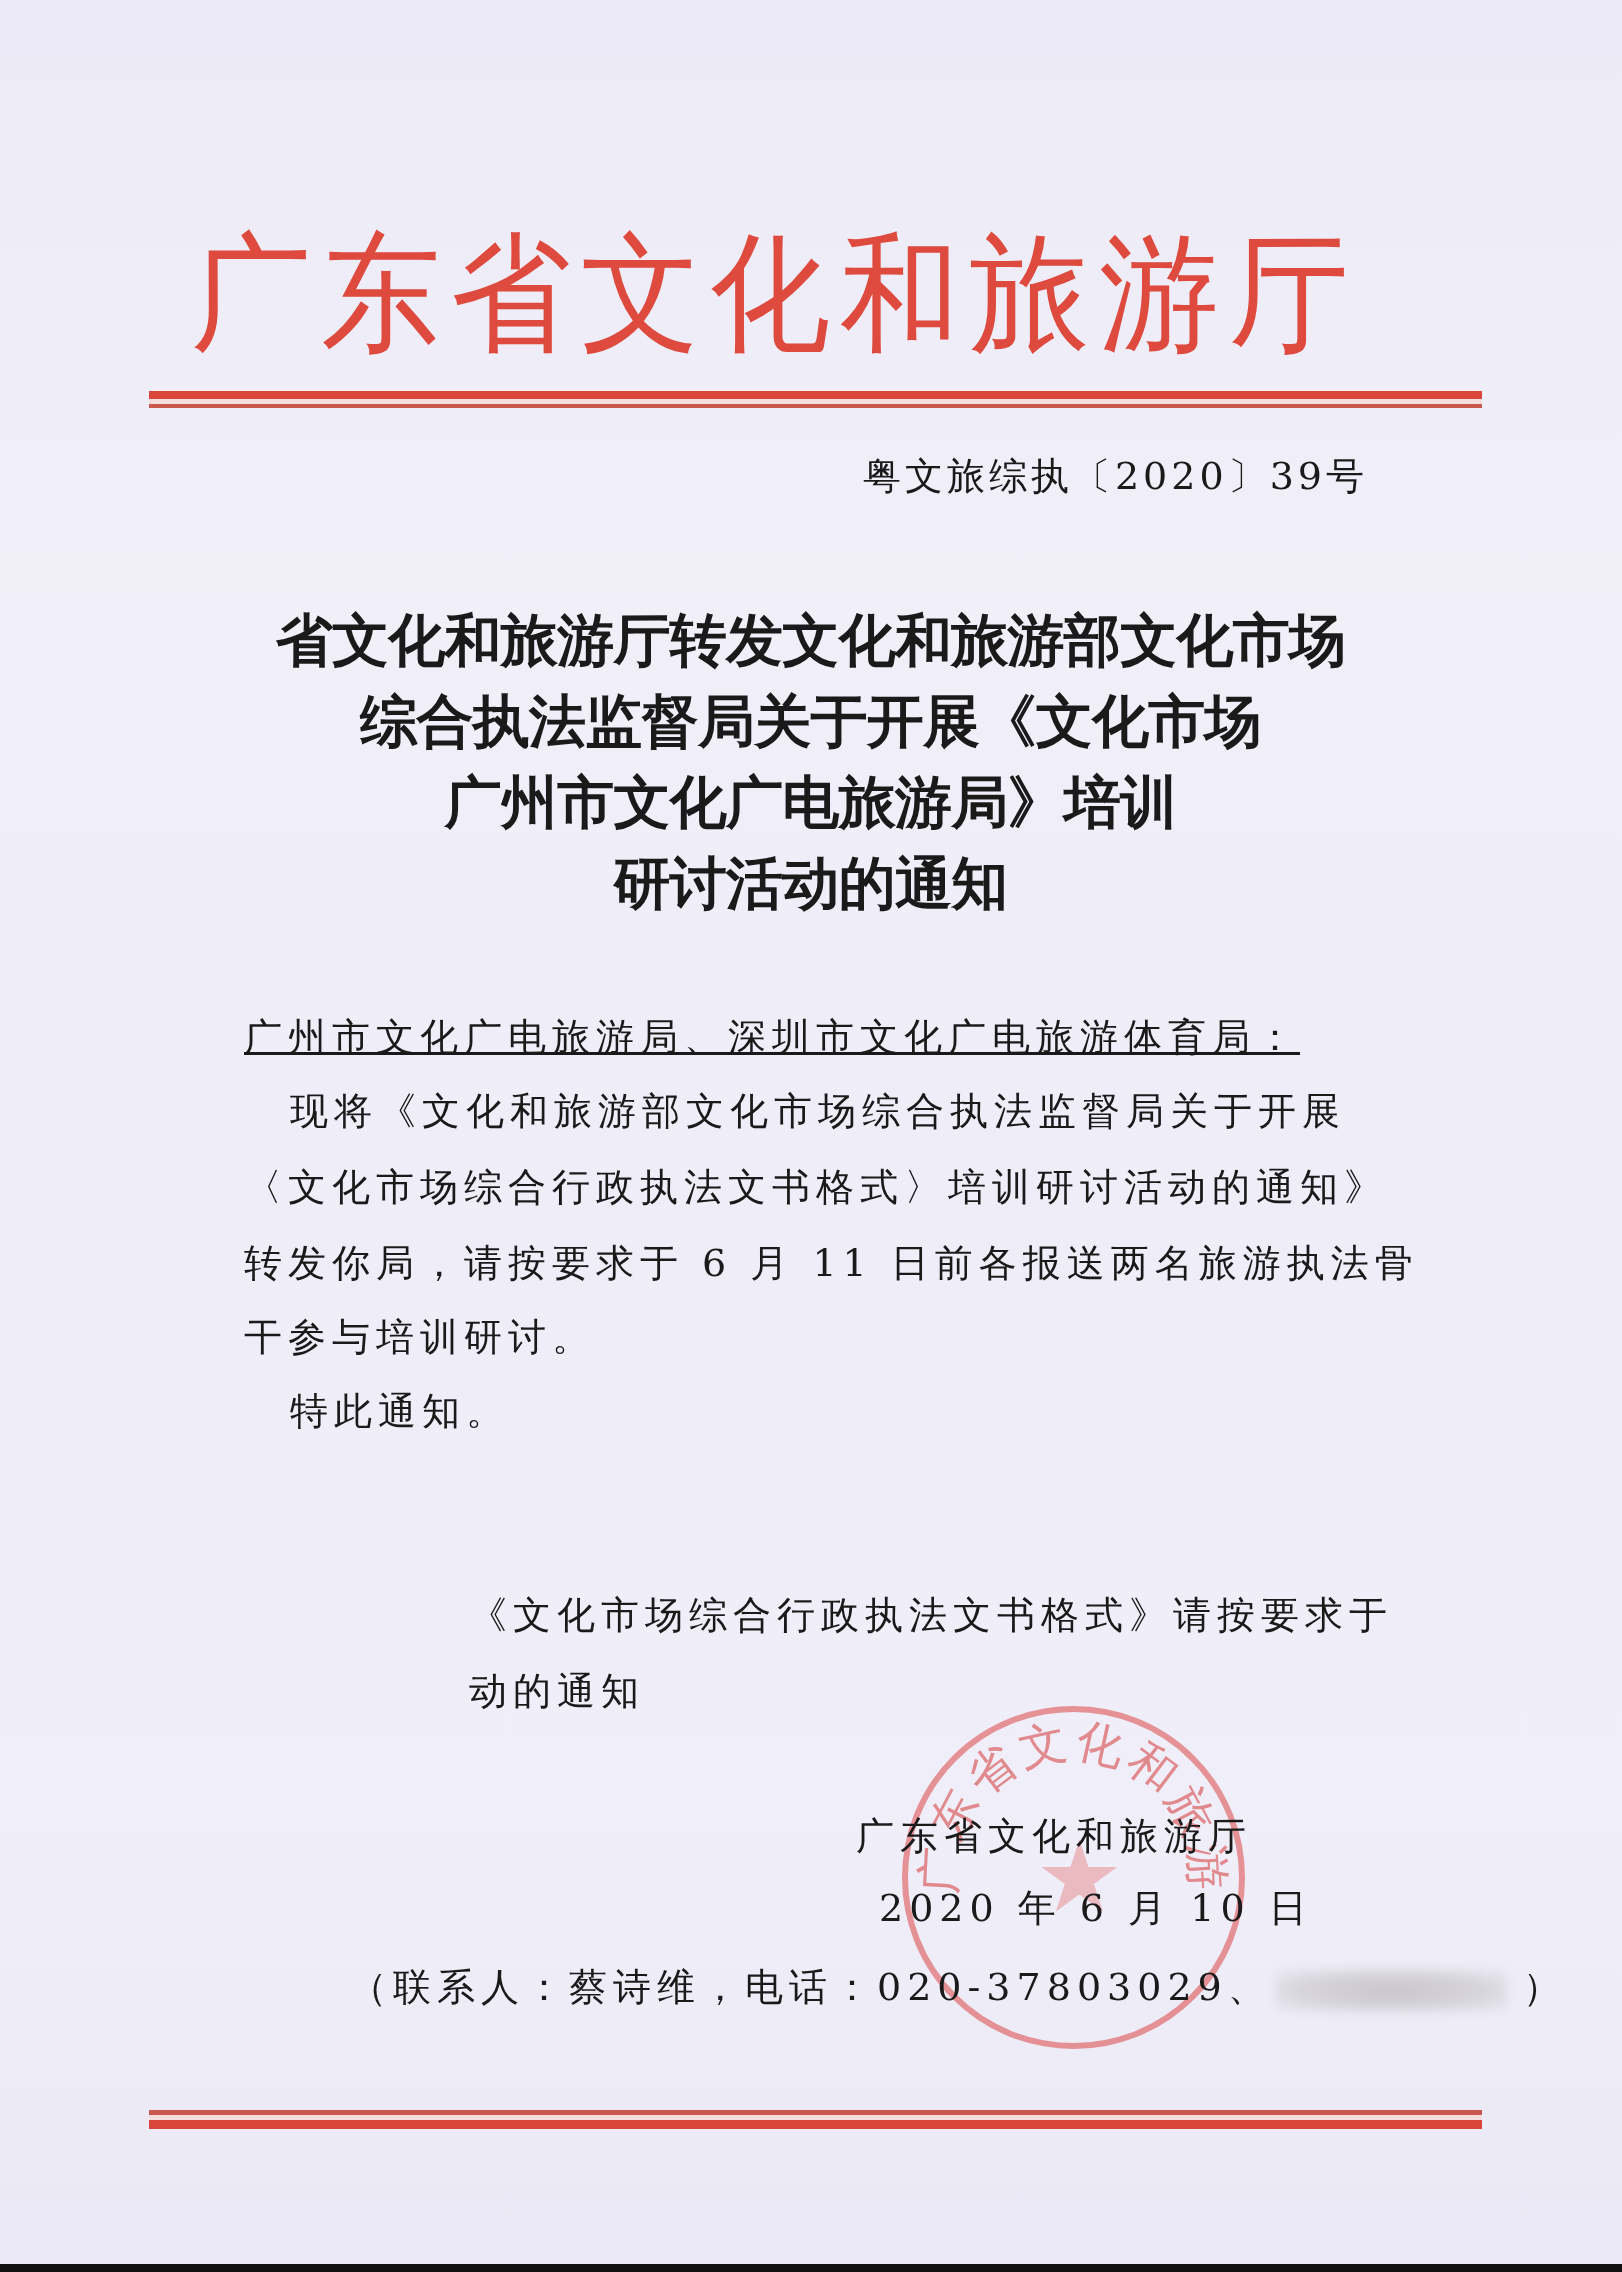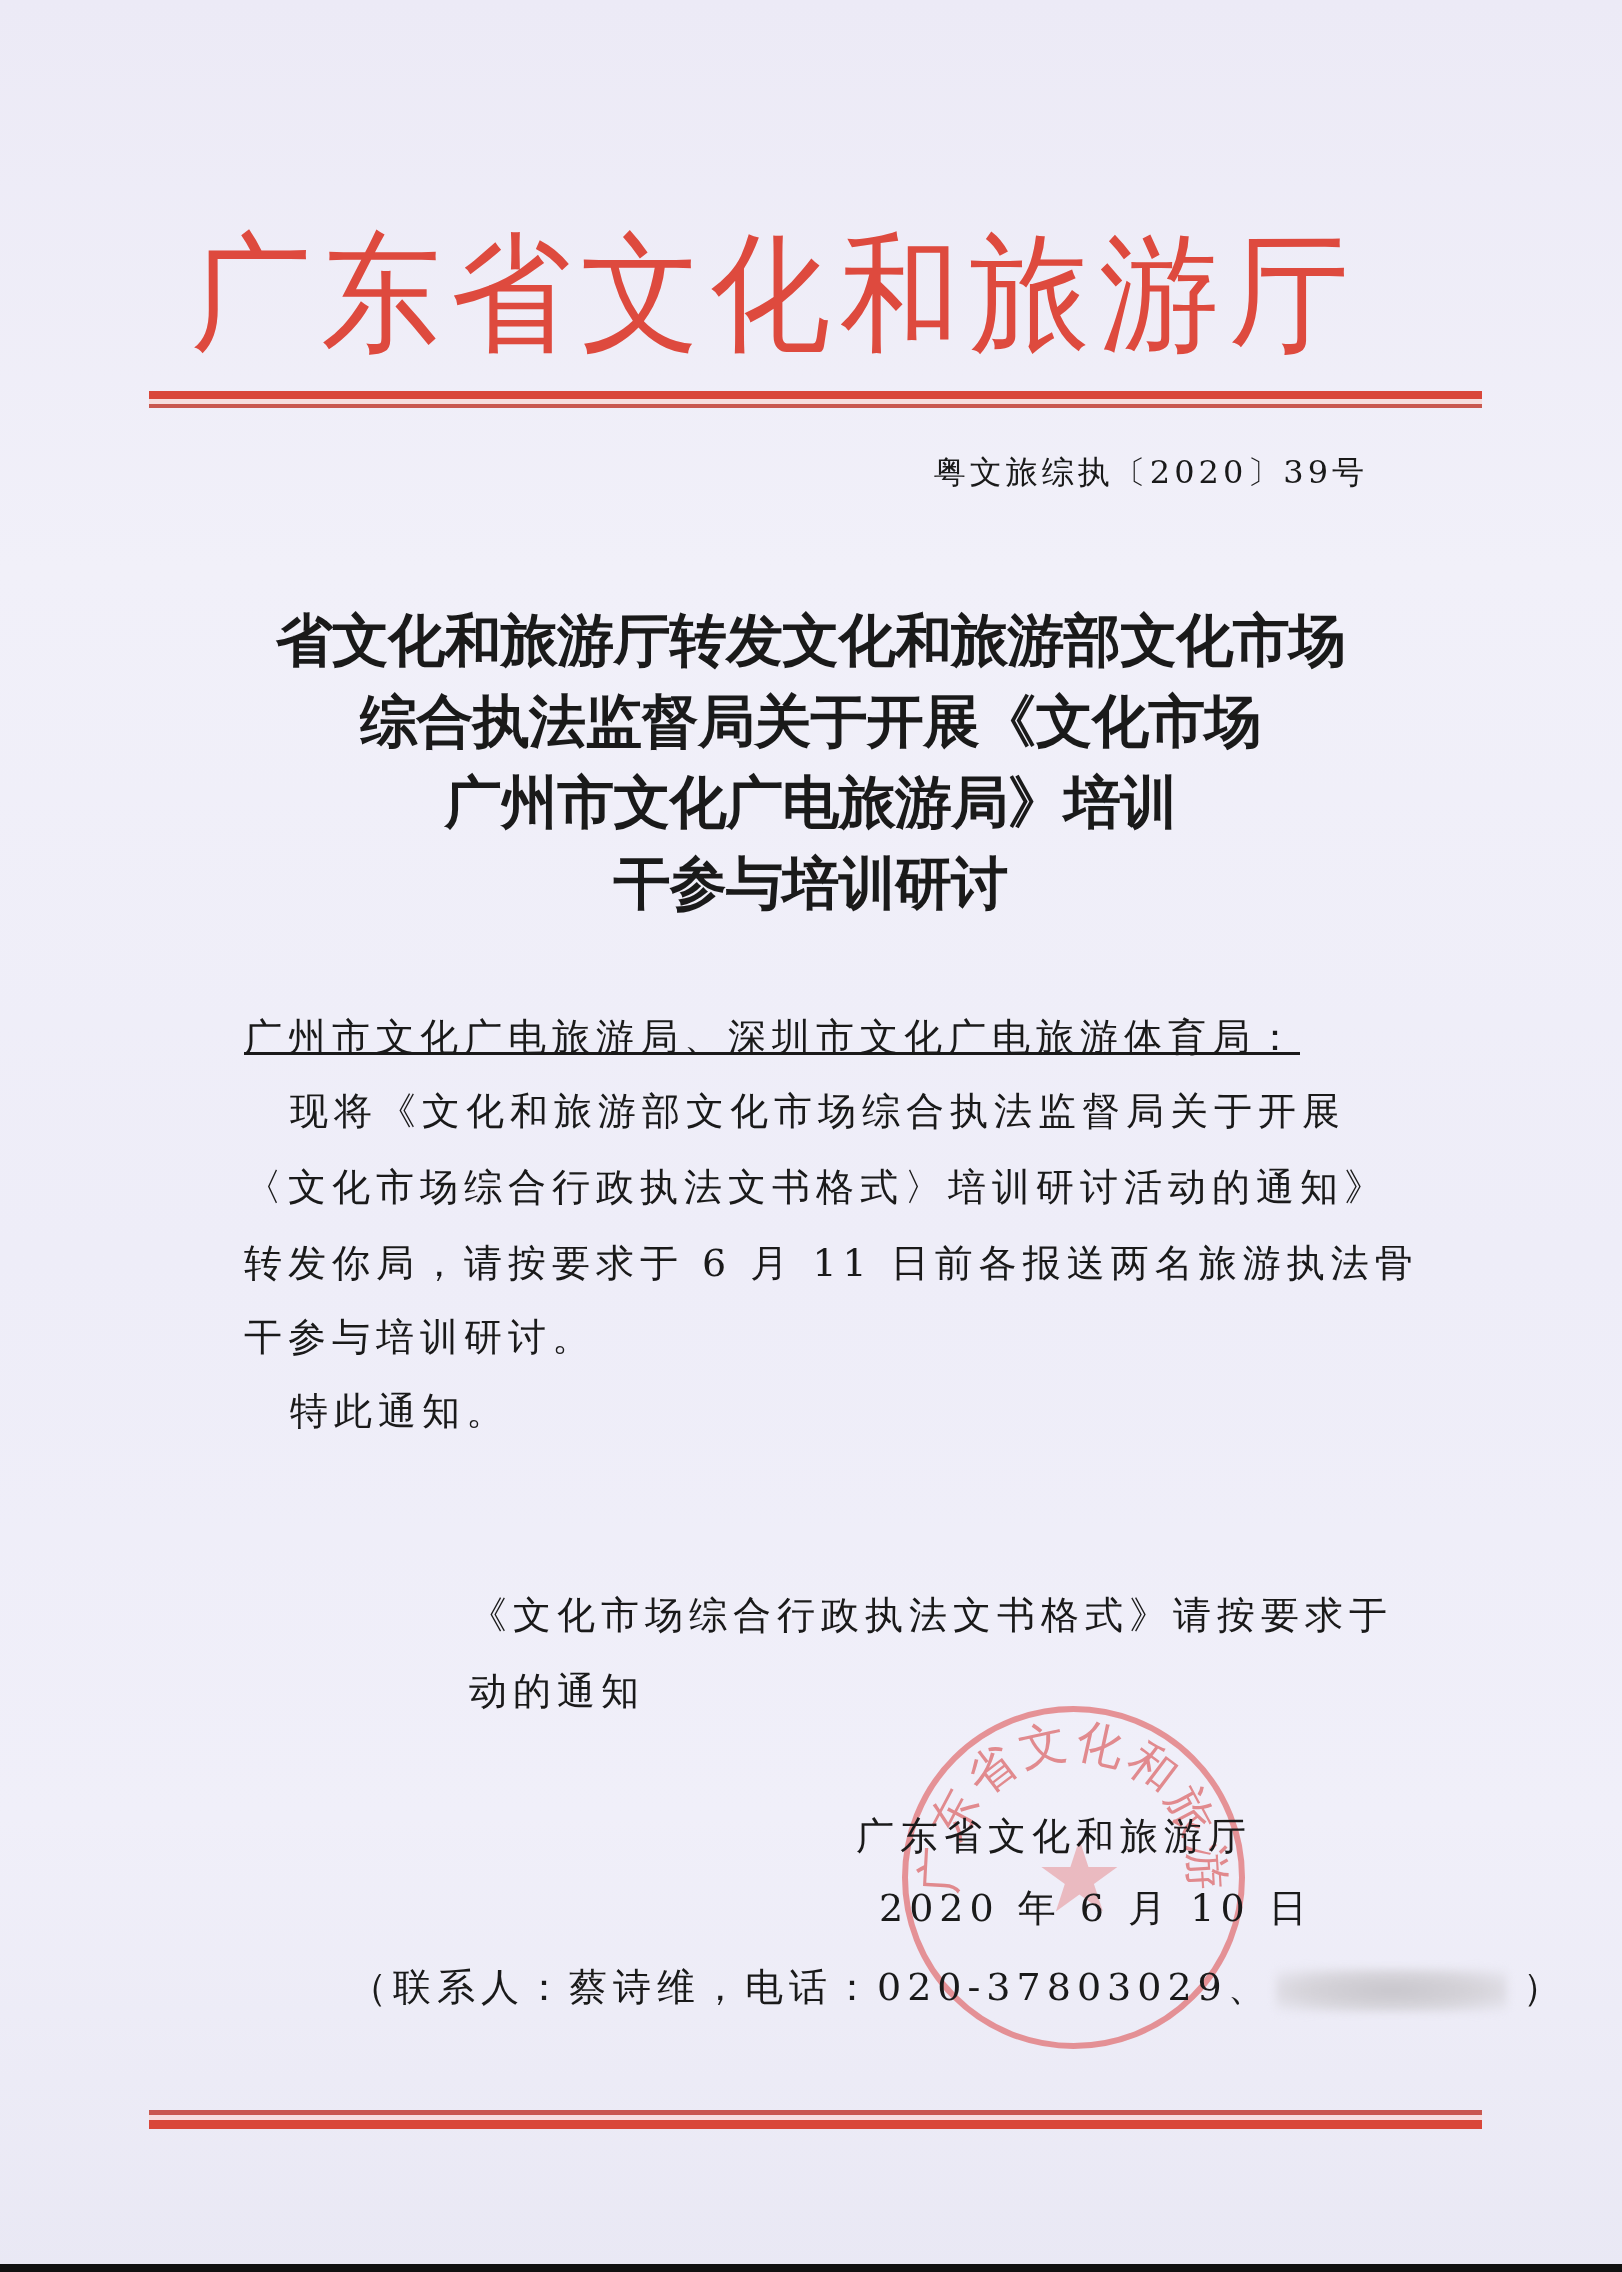--- a/index.html
+++ b/index.html
@@ -35,21 +35,21 @@
     .red-rule .gap { height: 4.6px; background: #f6dede; }
     .red-rule .thin { height: 4px; background: #c9584f; }
     .rule-top { top: 391px; }
     .rule-bottom { top: 2110px; }
     .rule-bottom .thin { height: 5.3px; }
     .rule-bottom .thick { height: 9.2px; }
 
     .doc-number {
       position: absolute;
       right: 254px; top: 451px;
-      font-size: 32px;
+      font-size: 38px;
       letter-spacing: 4px;
       white-space: nowrap;
     }
 
     .doc-title {
       position: absolute;
       left: 132px; width: 1357px; top: 599px;
       text-align: center;
       font-family: "DejaVu Serif", "Liberation Serif", serif;
       font-weight: bold;
@@ -130,21 +130,21 @@
       <div class="gap"></div>
       <div class="thin"></div>
   </div>
 
   <div class="doc-number">粤文旅综执〔2020〕39号</div>
 
   <div class="doc-title">
     <div>省文化和旅游厅转发文化和旅游部文化市场</div>
     <div>综合执法监督局关于开展《文化市场</div>
     <div>广州市文化广电旅游局》培训</div>
-    <div>干参与培训研讨</div>
+    <div>研讨活动的通知</div>
   </div>
 
   <div class="body-text line-1">广州市文化广电旅游局、深圳市文化广电旅游体育局：</div>
   <div class="body-text line-2">现将《文化和旅游部文化市场综合执法监督局关于开展</div>
   <div class="body-text line-3">〈文化市场综合行政执法文书格式〉培训研讨活动的通知》</div>
   <div class="body-text line-4">转发你局，请按要求于 6 月 11 日前各报送两名旅游执法骨</div>
   <div class="body-text line-5">干参与培训研讨。</div>
   <div class="body-text line-6">特此通知。</div>
 
   <div class="body-text attach-2">《文化市场综合行政执法文书格式》请按要求于</div>

